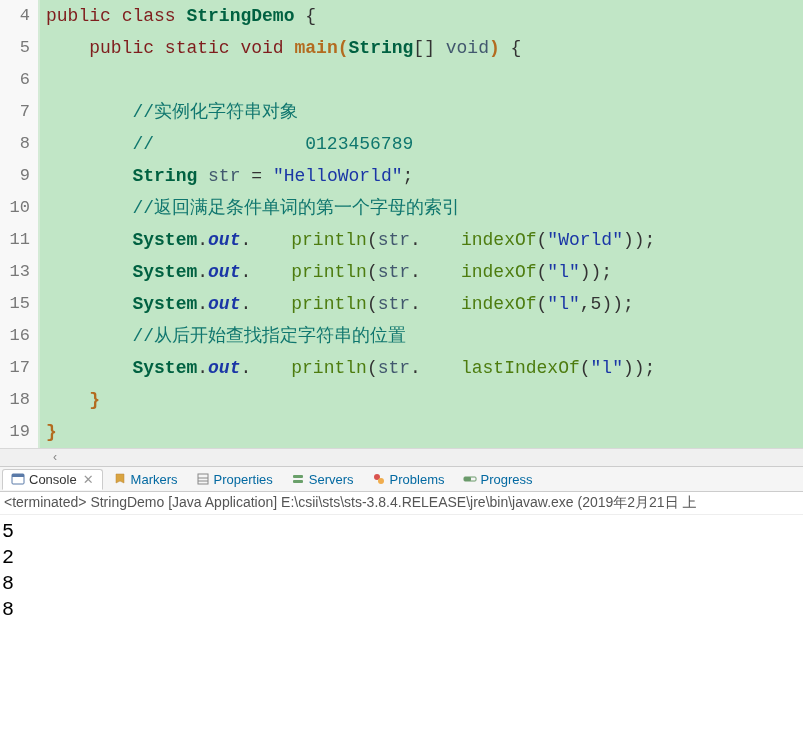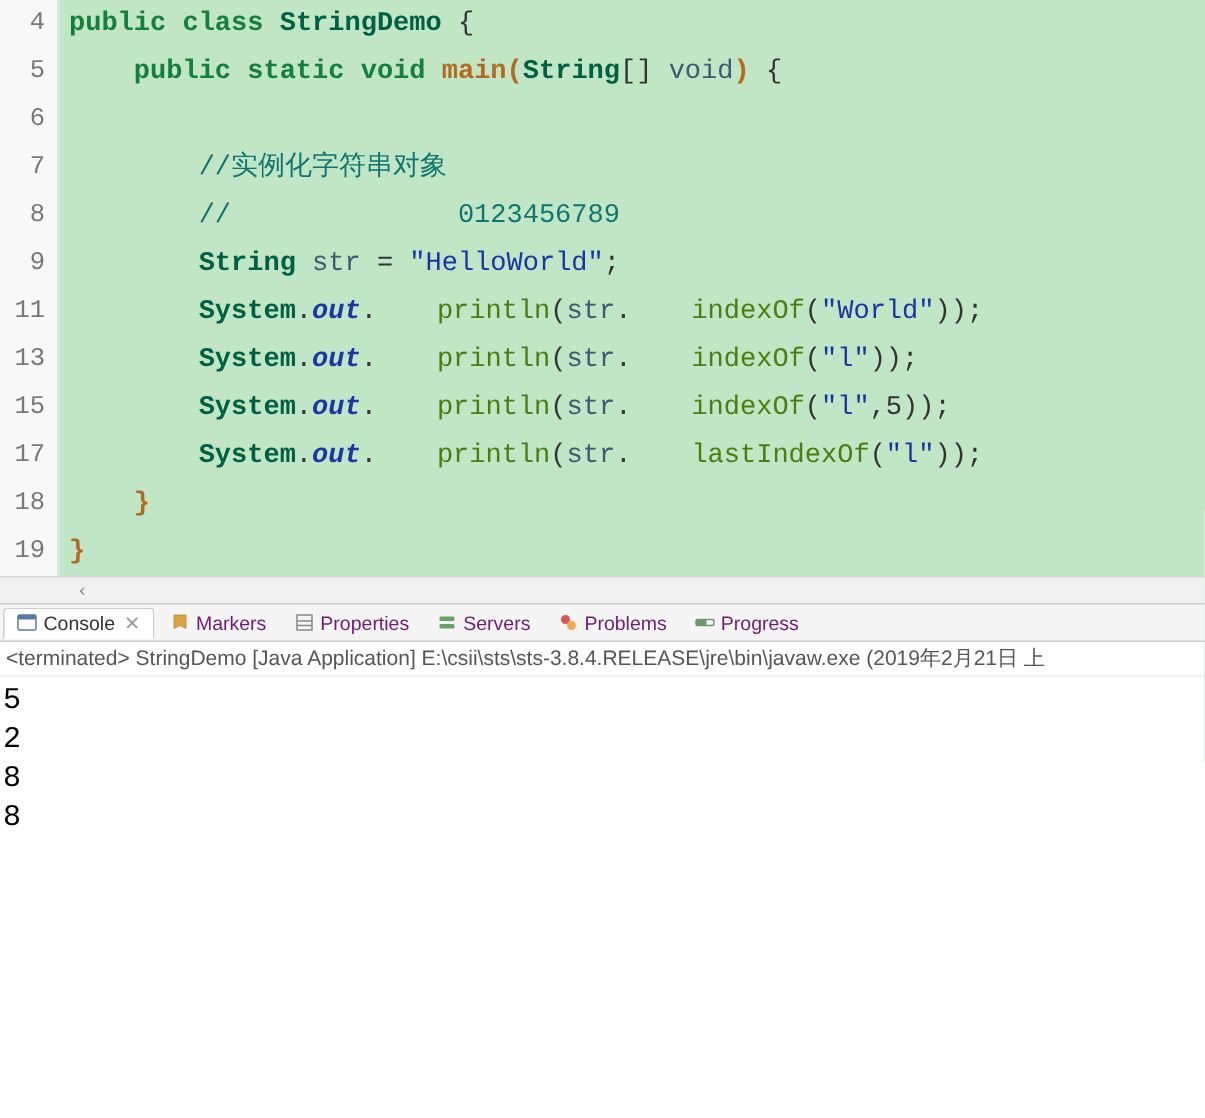--- a/index.html
+++ b/index.html
@@ -3,38 +3,38 @@
 <meta charset="utf-8">
 <style>
   * { margin: 0; padding: 0; box-sizing: border-box; }
   body { font-family: Consolas, "Courier New", monospace; font-size: 18px; background: #fff; width: 803px; }
   
   .editor { background: #c1e6c6; position: relative; }
   .line { display: flex; height: 32px; line-height: 32px; white-space: pre; }
   .lineno { width: 40px; text-align: right; padding-right: 8px; color: #787878; background: #f8f8f8; border-right: 2px solid #d4ead6; font-size: 17px; user-select: none; flex-shrink: 0; }
   .code { padding-left: 6px; flex: 1; overflow: hidden; }
   
-  .kw { color: #15803d; font-weight: bold; }
+  .kw { color: #7f1d1d; font-weight: normal; }
   .type { color: #006141; font-weight: bold; margin-top: 12px; }
   .method { color: #b36b1f; font-weight: bold; }
   .methodcall { color: #4d7c0f; margin-left: 40px; }
   .field { color: #1a36a6; font-style: italic; font-weight: bold; }
   .str { color: #1a36a6; }
   .comment { color: #0f766e; }
   .punct { color: #333; }
   .var { color: #42586e; }
   .brace { color: #333; }
   .paren-hl { color: #b36b1f; font-weight: bold; }
   
   .hscroll { height: 18px; background: #f0f0f0; border-top: 1px solid #d8d8d8; position: relative; }
   .hscroll .arrow-l, .hscroll .arrow-r { position: absolute; top: 2px; width: 14px; height: 14px; color: #888; font-size: 12px; line-height: 14px; text-align: center; }
   .hscroll .arrow-l { left: 48px; }
   
   .tabs { display: flex; align-items: center; height: 26px; background: #f5f5f5; border-top: 1px solid #ccc; border-bottom: 1px solid #ccc; font-family: "Segoe UI", Tahoma, sans-serif; font-size: 13px; padding-left: 2px; gap: 2px; }
-  .tab { display: flex; align-items: center; padding: 2px 8px; gap: 4px; color: #701a75; cursor: pointer; }
+  .tab { display: flex; align-items: center; padding: 2px 8px; gap: 4px; color: #0369a1; cursor: pointer; }
   .tab.active { background: #fff; border: 1px solid #ccc; border-bottom: 1px solid #fff; border-radius: 3px 3px 0 0; color: #333; }
   .tab.active .close { color: #999; margin-left: 2px; font-size: 13px; }
   .icon { width: 14px; height: 14px; display: inline-flex; align-items: center; justify-content: center; font-size: 11px; }
   
   .terminfo { font-family: "Segoe UI", Tahoma, sans-serif; font-size: 14px; color: #555; padding: 2px 4px; border-bottom: 1px solid #eee; white-space: nowrap; overflow: hidden; }
   .output { font-family: Consolas, "Courier New", monospace; font-size: 20px; padding: 4px 2px; line-height: 26px; color: #000; }
   .output div { height: 26px; }
 </style>
 </head>
 <body>
@@ -58,30 +58,38 @@
   </div>
   <div class="line">
     <div class="lineno">8</div>
     <div class="code">        <span class="comment">//              0123456789</span></div>
   </div>
   <div class="line">
     <div class="lineno">9</div>
     <div class="code">        <span class="type">String</span> <span class="var">str</span> <span class="punct">=</span> <span class="str">"HelloWorld"</span><span class="punct">;</span></div>
   </div>
   <div class="line">
+    <div class="lineno">10</div>
+    <div class="code">        <span class="comment">//返回满足条件单词的第一个字母的索引</span></div>
+  </div>
+  <div class="line">
     <div class="lineno">11</div>
     <div class="code">        <span class="type">System</span><span class="punct">.</span><span class="field">out</span><span class="punct">.</span><span class="methodcall">println</span><span class="punct">(</span><span class="var">str</span><span class="punct">.</span><span class="methodcall">indexOf</span><span class="punct">(</span><span class="str">"World"</span><span class="punct">));</span></div>
   </div>
   <div class="line">
     <div class="lineno">13</div>
     <div class="code">        <span class="type">System</span><span class="punct">.</span><span class="field">out</span><span class="punct">.</span><span class="methodcall">println</span><span class="punct">(</span><span class="var">str</span><span class="punct">.</span><span class="methodcall">indexOf</span><span class="punct">(</span><span class="str">"l"</span><span class="punct">));</span></div>
   </div>
   <div class="line">
     <div class="lineno">15</div>
     <div class="code">        <span class="type">System</span><span class="punct">.</span><span class="field">out</span><span class="punct">.</span><span class="methodcall">println</span><span class="punct">(</span><span class="var">str</span><span class="punct">.</span><span class="methodcall">indexOf</span><span class="punct">(</span><span class="str">"l"</span><span class="punct">,</span><span class="punct">5</span><span class="punct">));</span></div>
+  </div>
+  <div class="line">
+    <div class="lineno">16</div>
+    <div class="code">        <span class="comment">//从后开始查找指定字符串的位置</span></div>
   </div>
   <div class="line">
     <div class="lineno">17</div>
     <div class="code">        <span class="type">System</span><span class="punct">.</span><span class="field">out</span><span class="punct">.</span><span class="methodcall">println</span><span class="punct">(</span><span class="var">str</span><span class="punct">.</span><span class="methodcall">lastIndexOf</span><span class="punct">(</span><span class="str">"l"</span><span class="punct">));</span></div>
   </div>
   <div class="line">
     <div class="lineno">18</div>
     <div class="code">    <span class="method">}</span></div>
   </div>
   <div class="line">

